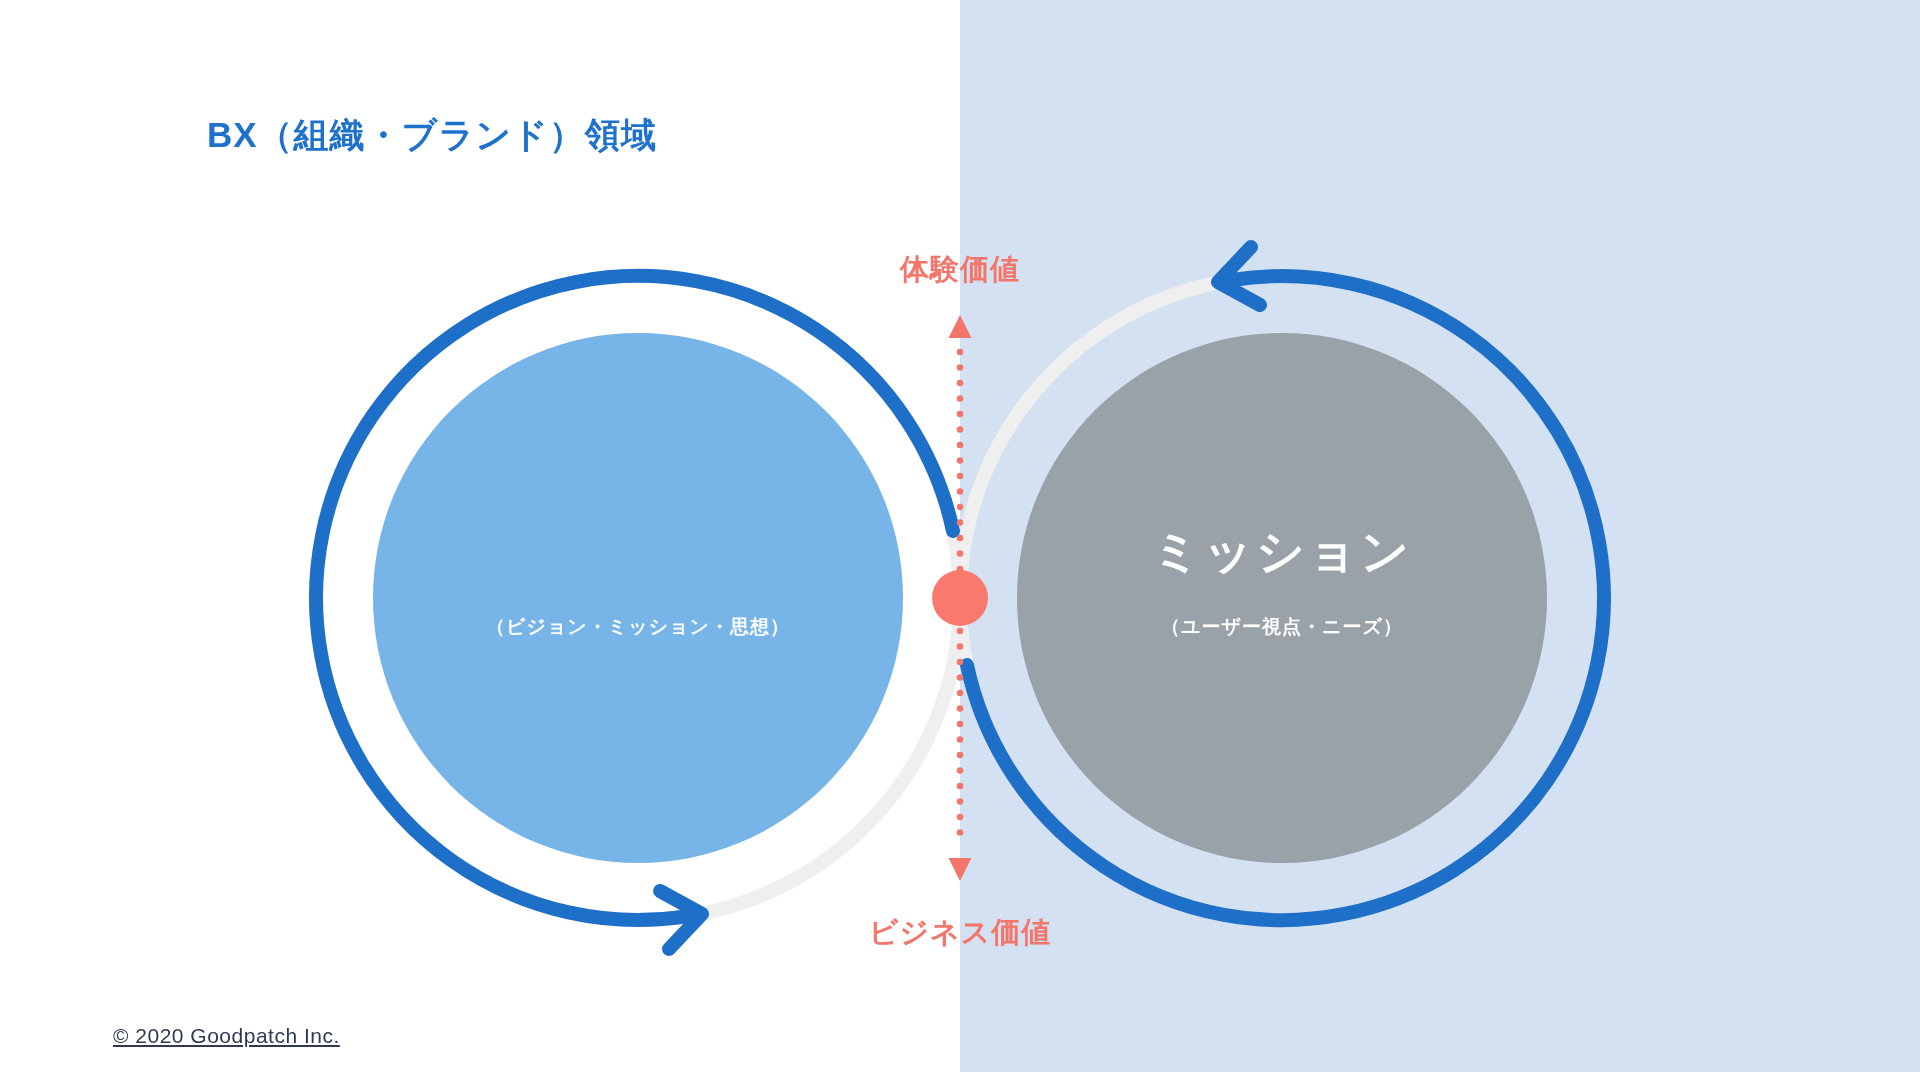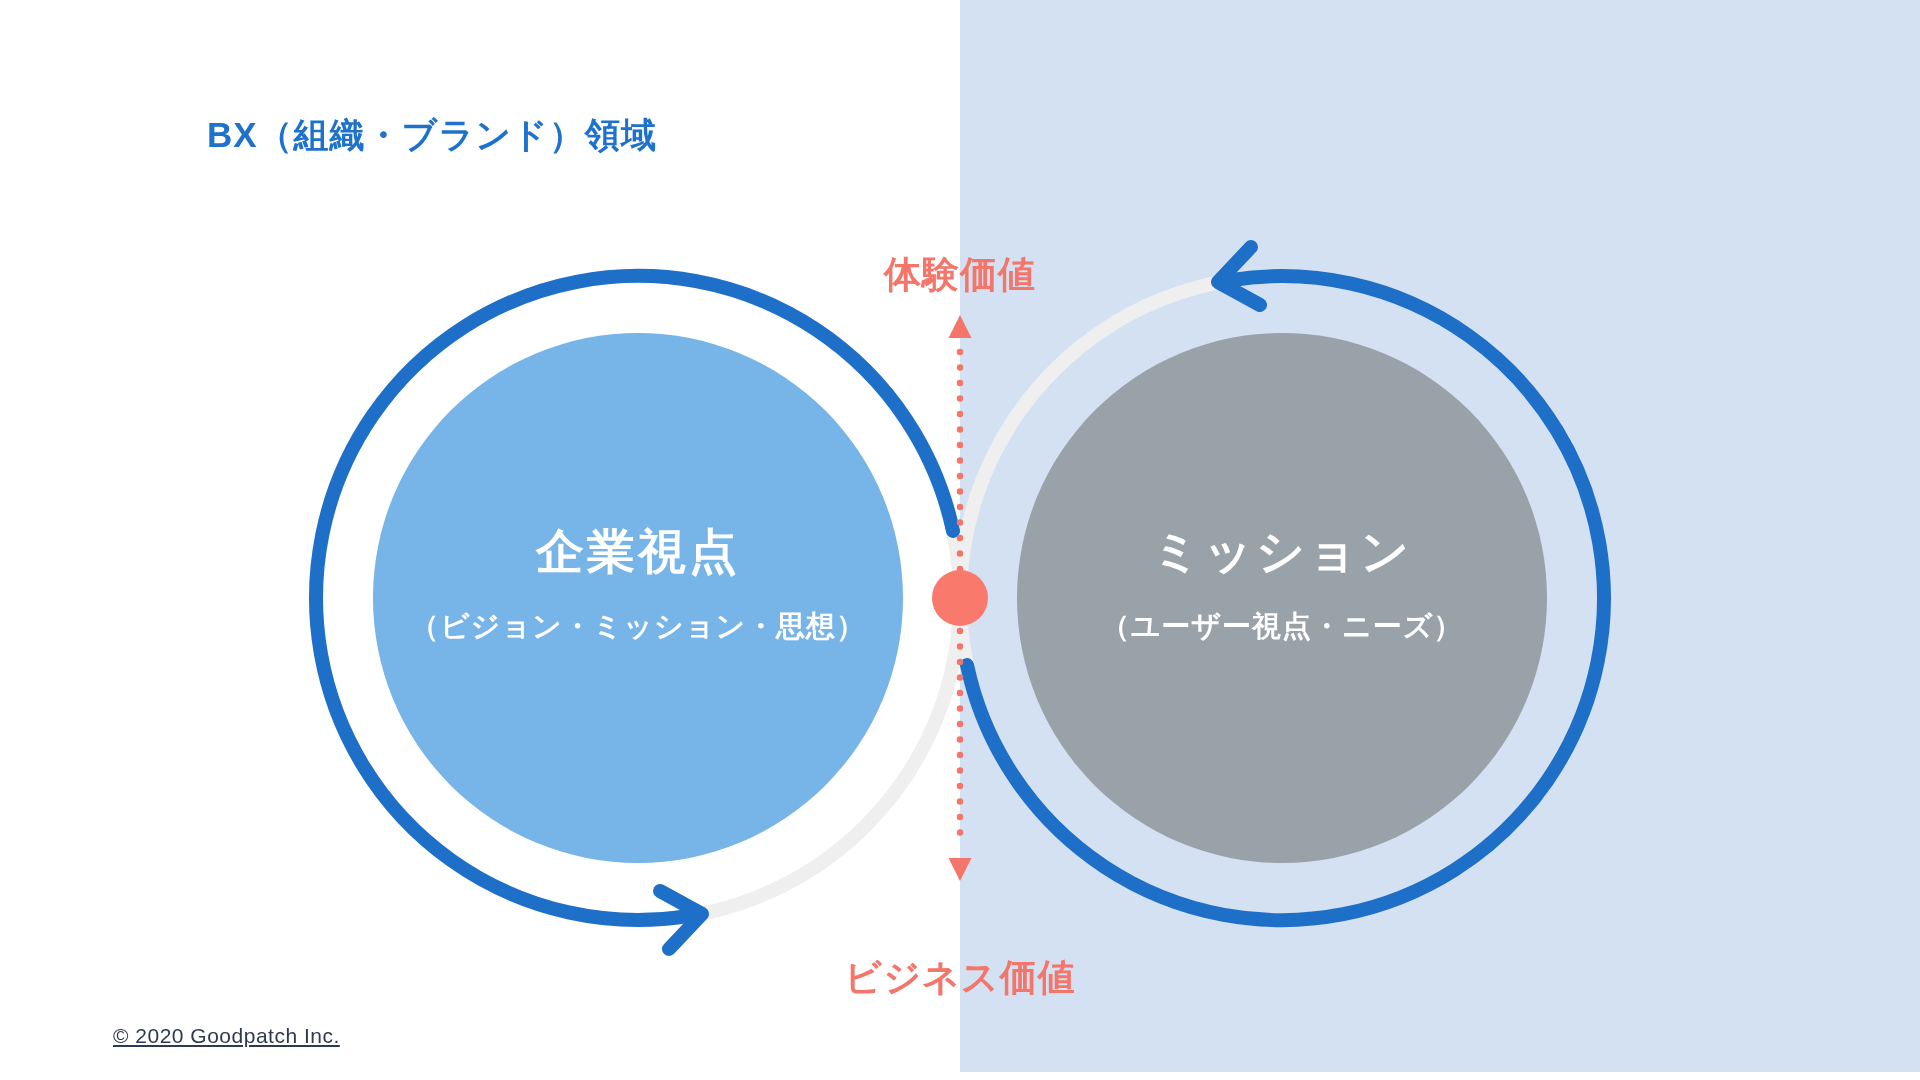--- a/index.html
+++ b/index.html
@@ -22,31 +22,31 @@
   .center-dot{fill:#F97A6C;}
 
   .txt{position:absolute;white-space:nowrap;}
   .domain-title{
     top:112px;font-size:35px;font-weight:bold;color:#1E72CC;letter-spacing:1px;
   }
   .title-left{left:207px;}
   .title-right{left:1137px;}
   .axis-label{
     left:960px;transform:translateX(-50%);
-    font-size:37px;font-weight:bold;color:#F4756A;letter-spacing:1px;
+    font-size:29px;font-weight:bold;color:#F4756A;letter-spacing:1px;
   }
   .axis-label.top{top:250px;}
-  .axis-label.bottom{top:913px;margin-top:40px;}
+  .axis-label.bottom{top:913px;}
   .circle-main{
     transform:translate(-50%,-50%);top:552px;
     font-size:48px;font-weight:bold;color:#ffffff;letter-spacing:3px;
   }
   .circle-sub{
     transform:translate(-50%,-50%);top:627px;
-    font-size:29px;font-weight:bold;color:#ffffff;letter-spacing:1px;
+    font-size:19px;font-weight:bold;color:#ffffff;letter-spacing:1px;
   }
   .cx-left{left:638px;}
   .cx-right{left:1282px;}
   .copyright{
     left:113px;top:1024px;font-size:21px;color:#2E3A52;letter-spacing:0.5px;text-decoration:underline;
   }
 </style>
 </head>
 <body>
 
@@ -75,21 +75,20 @@
     <circle class="center-dot" cx="960" cy="598" r="28"></circle>
   </svg>
 
   <div class="txt domain-title title-left">BX（組織・ブランド）領域</div>
 
 
   <div class="txt axis-label top">体験価値</div>
 
   <div class="txt axis-label bottom">ビジネス価値</div>
 
-  <div class="txt circle-main cx-left">企業視点</div>
 
   <div class="txt circle-sub cx-left">（ビジョン・ミッション・思想）</div>
 
   <div class="txt circle-main cx-right">ミッション</div>
 
   <div class="txt circle-sub cx-right">（ユーザー視点・ニーズ）</div>
 
   <div class="txt copyright">© 2020 Goodpatch Inc.</div>
 
 </div>

